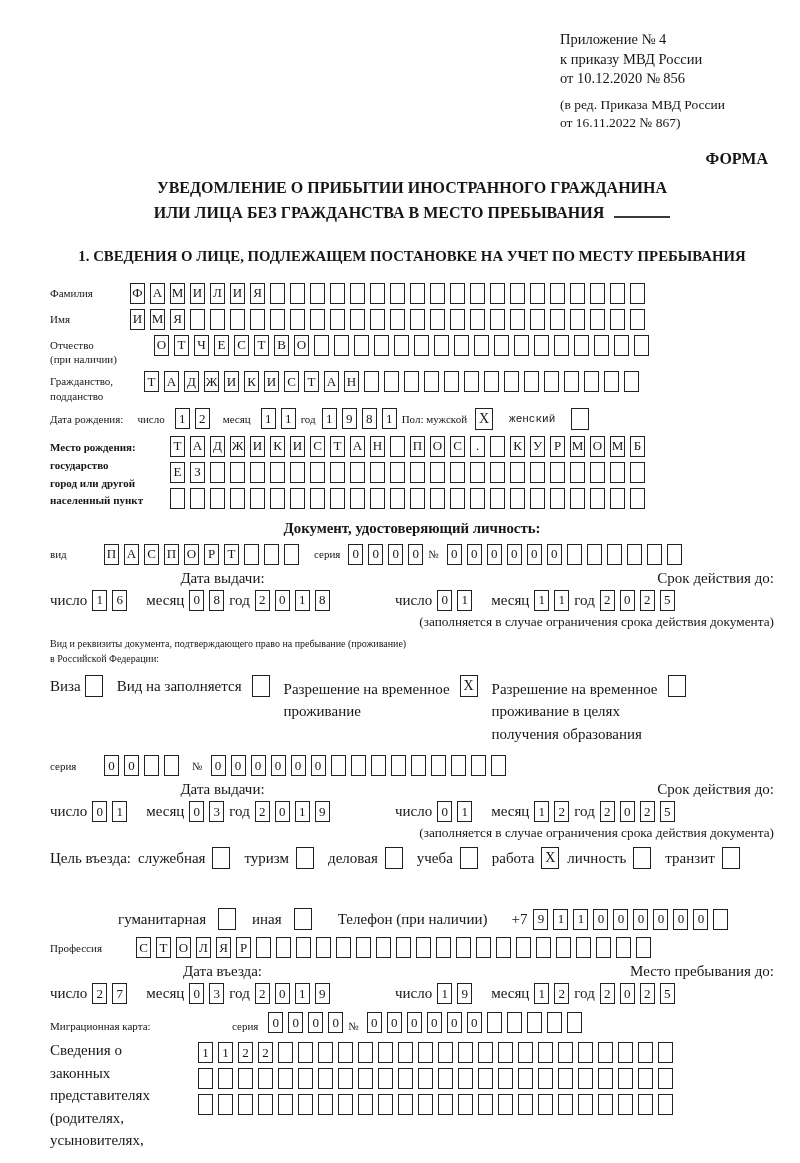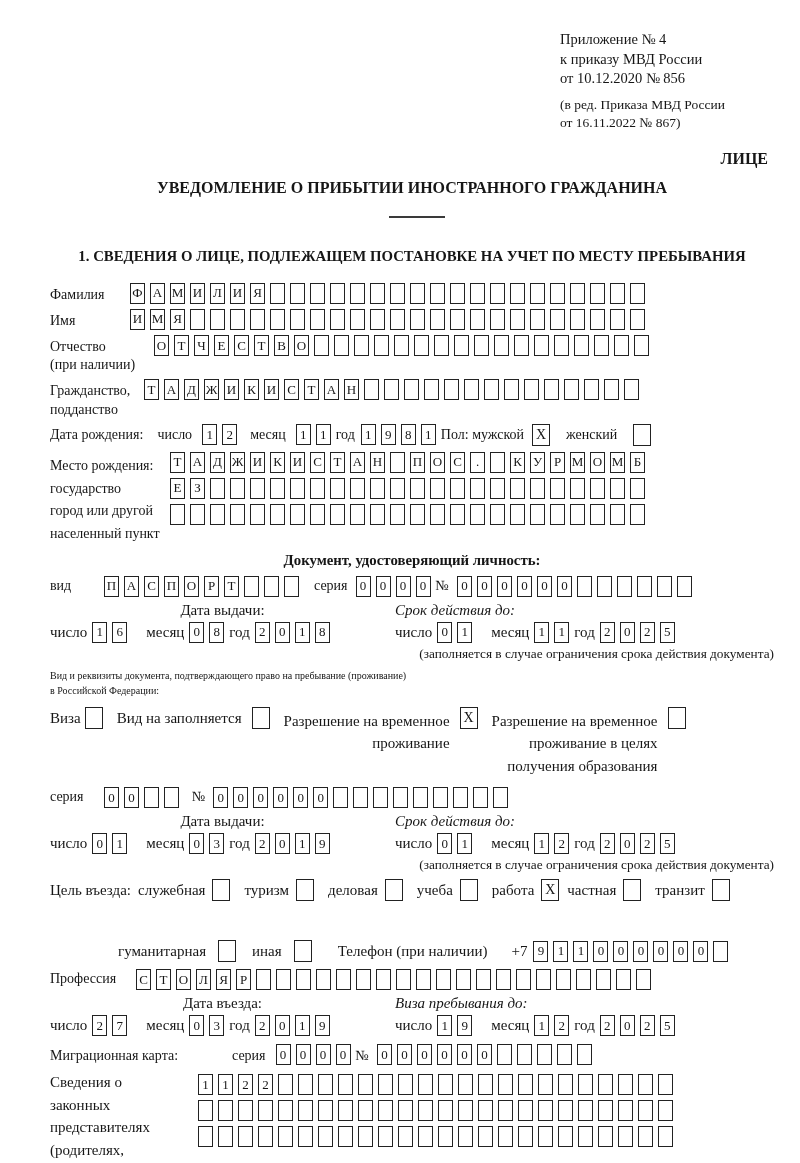--- a/index.html
+++ b/index.html
@@ -16,21 +16,21 @@
   .apx-block .small { font-size: 13.5px; margin-top: 7px; }
   .forma { text-align: right; font-weight: bold; font-size: 16px; margin: 18px 6px 8px 0; }
 
   .title { text-align: center; font-weight: bold; font-size: 16px; line-height: 1.55; margin-top: 4px; }
   .blank-line { display: inline-block; width: 56px; border-bottom: 2px solid #3a3a3a; height: 13px; margin-left: 10px; }
 
   .sec-heading { font-weight: bold; font-size: 14.8px; margin: 22px 0 18px 0; text-align: center; }
 
   
   .frow { display: flex; align-items: flex-start; margin-bottom: 5px; }
-  .flabel { font-size: 14px; line-height: 1.3; padding-top: 3px; flex-shrink: 0; }
+  .flabel { font-size: 11px; line-height: 1.3; padding-top: 3px; flex-shrink: 0; }
   .w88  { width: 80px; }
   .w104 { width: 104px; }
   .w94  { width: 94px; }
   .w118 { width: 120px; }
 
   .cells { display: flex; flex-wrap: nowrap; }
   .cell {
     width: 15px; height: 21px; border: 1.6px solid #222;
     margin-right: 5px; display: inline-flex; align-items: center; justify-content: center;
     font-size: 13px; flex-shrink: 0; background: #fff;
@@ -41,34 +41,34 @@
   }
 
   .stack { display: flex; flex-direction: column; }
   .stack .crow { display: flex; margin-bottom: 5px; }
 
   .doc-heading { text-align: center; font-weight: bold; font-size: 14.8px; margin: 6px 0 7px 0; }
 
   
   .dates-titles { display: flex; font-size: 15px; margin-top: 4px; }
   .dates-titles .dt-left  { width: 345px; text-align: center; }
-  .dates-titles .dt-right { flex: 1; text-align: left; font-style: italic; }
+  .dates-titles .dt-right { flex: 1; text-align: right; }
   .dates-row { display: flex; align-items: center; margin-top: 3px; }
   .dgroup { display: flex; align-items: center; }
   .dgroup.left { width: 345px; }
   .dgroup .dlbl { font-size: 15px; margin-right: 5px; }
   .dgroup .gap { width: 14px; }
   .note { text-align: right; font-size: 13.3px; margin-top: 3px; margin-bottom: 6px; }
 
   .intro { font-size: 10px; line-height: 1.55; margin-top: 6px; }
 
   
   .permits { display: flex; align-items: flex-start; margin-top: 8px; margin-bottom: 10px; }
   .permits .plabel { font-size: 15px; padding-top: 3px; }
-  .permits .pblock { text-align: right; font-size: 15px; line-height: 1.5; padding-top: 3px; }
+  .permits .pblock { text-align: left; font-size: 15px; line-height: 1.5; padding-top: 3px; }
   .permits .chk { margin: 0 14px 0 10px; }
 
   .purpose-row { display: flex; align-items: center; flex-wrap: nowrap; margin-top: 6px; margin-bottom: 7px; }
   .purpose-row .plbl { font-size: 15px; margin-right: 7px; white-space: nowrap; }
   .purpose-row .chk { margin-right: 14px; }
 
   .phone-row { display: flex; align-items: center; margin-bottom: 7px; margin-top: 39px; }
   .phone-row .plbl { font-size: 15px; }
 
   .reps { display: flex; align-items: flex-start; margin-top: 6px; }
@@ -81,26 +81,26 @@
 
   <div class="apx-block">
     <div>Приложение № 4</div>
     <div>к приказу МВД России</div>
     <div>от 10.12.2020 № 856</div>
     <div class="small">
       <div>(в ред. Приказа МВД России</div>
       <div>от 16.11.2022 № 867)</div>
     </div>
   </div>
-  <div class="forma">ЛИЦЕ</div>
+  <div class="forma">ФОРМА</div>
 
   <div class="title">
     <div>УВЕДОМЛЕНИЕ О ПРИБЫТИИ ИНОСТРАННОГО ГРАЖДАНИНА</div>
     <div>
-      <span class="blank-line"></span>
+      <span>ИЛИ ЛИЦА БЕЗ ГРАЖДАНСТВА В МЕСТО ПРЕБЫВАНИЯ</span><span class="blank-line"></span>
     </div>
   </div>
 
   <div class="sec-heading">1. СВЕДЕНИЯ О ЛИЦЕ, ПОДЛЕЖАЩЕМ ПОСТАНОВКЕ НА УЧЕТ ПО МЕСТУ ПРЕБЫВАНИЯ</div>
 
   <div class="frow">
     <div class="flabel w88">Фамилия</div>
     <div class="cells">
         <span class="cell">Ф</span>
         <span class="cell">А</span>
@@ -252,27 +252,27 @@
     <span class="cells">
         <span class="cell">1</span>
         <span class="cell">9</span>
         <span class="cell">8</span>
         <span class="cell">1</span>
       </span>
     <span class="flabel" style="padding-top:0;">Пол: мужской</span>
     <span style="width:8px;"></span>
     <span class="chk">X</span>
     <span style="width:16px;"></span>
-    <span class="flabel" style="padding-top:0;">женский</span>
+    <span class="flabel" style="padding-top:0;font-family:Liberation Mono, monospace;">женский</span>
     <span style="width:16px;"></span>
     <span class="chk"></span>
   </div>
 
   <div class="frow" style="margin-top:6px;">
-    <div class="flabel w118" style="line-height:1.62;">
+    <div class="flabel w118" style="line-height:1.62;font-weight:bold;">
       <div>Место рождения:</div>
       <div>государство</div>
       <div>город или другой</div>
       <div>населенный пункт</div>
     </div>
     <div class="stack">
       <div class="crow cells">
           <span class="cell">Т</span>
           <span class="cell">А</span>
           <span class="cell">Д</span>
@@ -550,21 +550,21 @@
     <span class="plbl">служебная</span>
     <span class="chk"></span>
     <span class="plbl">туризм</span>
     <span class="chk"></span>
     <span class="plbl">деловая</span>
     <span class="chk"></span>
     <span class="plbl">учеба</span>
     <span class="chk"></span>
     <span class="plbl">работа</span>
     <span class="chk" style="margin-right:8px;">X</span>
-    <span class="plbl">частная</span>
+    <span class="plbl">личность</span>
     <span class="chk"></span>
     <span class="plbl">транзит</span>
     <span class="chk" style="margin-right:0;"></span>
   </div>
 
   <div class="phone-row">
     <span style="width:68px;"></span>
     <span class="plbl">гуманитарная</span>
     <span style="width:12px;"></span>
     <span class="chk"></span>
@@ -618,21 +618,21 @@
         <span class="cell"></span>
         <span class="cell"></span>
         <span class="cell"></span>
         <span class="cell"></span>
         <span class="cell"></span>
       </span>
   </div>
 
   <div class="dates-titles">
     <span class="dt-left">Дата въезда:</span>
-    <span class="dt-right">Виза пребывания до:</span>
+    <span class="dt-right">Место пребывания до:</span>
   </div>
   <div class="dates-row" style="margin-bottom:8px;">
     <div class="dgroup left">
       <span class="dlbl">число</span>
       <span class="cells">
           <span class="cell">2</span>
           <span class="cell">7</span>
         </span>
       <span class="gap"></span>
       <span class="dlbl">месяц</span>

